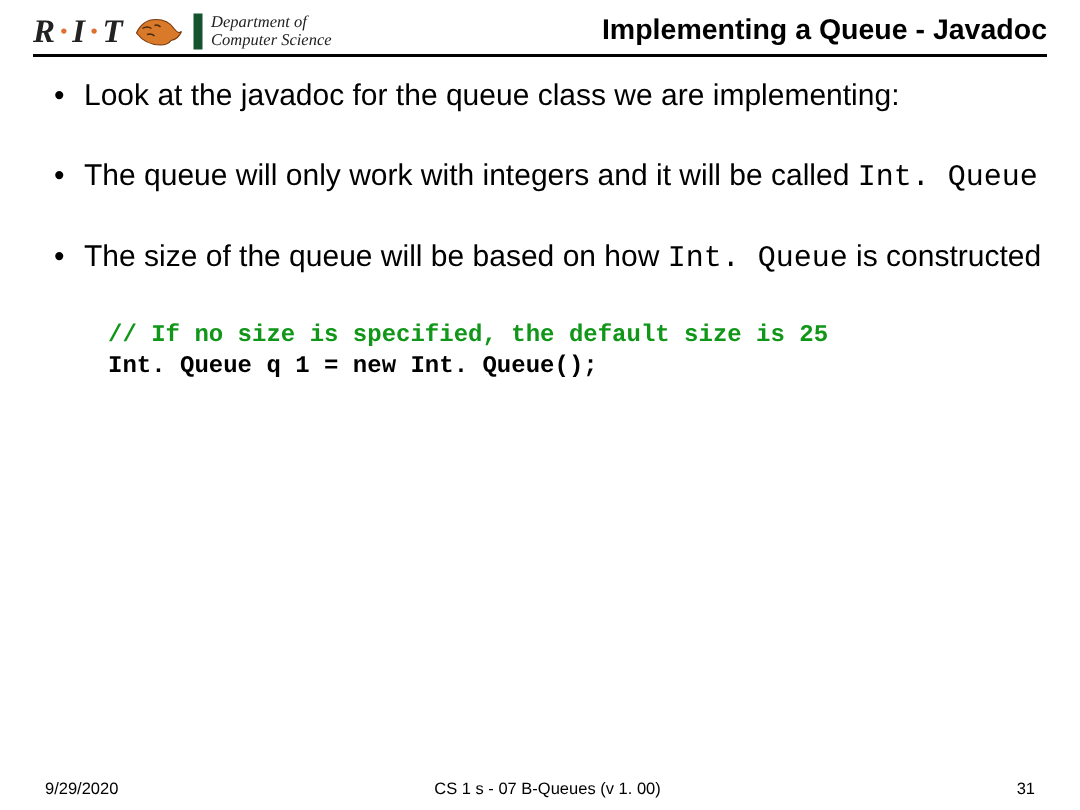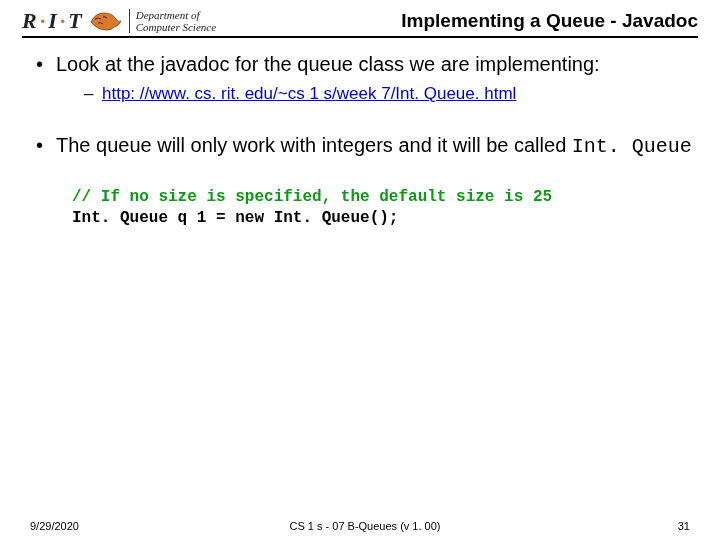--- a/index.html
+++ b/index.html
@@ -43,21 +43,21 @@
   }
   .rit-dot { color: #e07030; }
   .tiger {
     width: 34px; height: 22px;
   }
   .dept {
     font-family: "Times New Roman", Georgia, serif;
     font-style: italic;
     font-size: 11px;
     line-height: 1.1;
-    border-left: 1px solid #14532d;
+    border-left: 6px solid #14532d;
     padding-left: 6px;
     color: #222;
   }
   .title {
     font-weight: bold;
     font-size: 19px;
     text-align: right;
     padding-bottom: 2px;
   }
   ul.top {
@@ -148,28 +148,26 @@
         <div>Department of</div>
         <div>Computer Science</div>
       </div>
     </div>
     <div class="title">Implementing a Queue - Javadoc</div>
   </div>
 
   <ul class="top">
     <li>
       <span>Look at  the javadoc for the queue class we are implementing:</span>
-      <ul class="sub">
-        <li>
-          <a class="link" href="#">http: //www. cs. rit. edu/~cs 1 s/week 7/Int. Queue. html</a>
-        </li>
-      </ul>
     </li>
     <li>
       <span>The queue will only work with integers and it will be called </span><span class="mono">Int. Queue</span>
+    </li>
+    <li>
+      <span>The size of the queue will be based on how </span><span class="mono">Int. Queue</span><span> is constructed</span>
     </li>
   </ul>
 
   <div class="codeblock"><span class="comment">// If no size is specified, the default size is 25</span>
 <span>Int. Queue q 1 = new Int. Queue();</span></div>
 
 
   <div class="footer">
     <span>9/29/2020</span>
     <span class="center">CS 1 s - 07 B-Queues (v 1. 00)</span>

